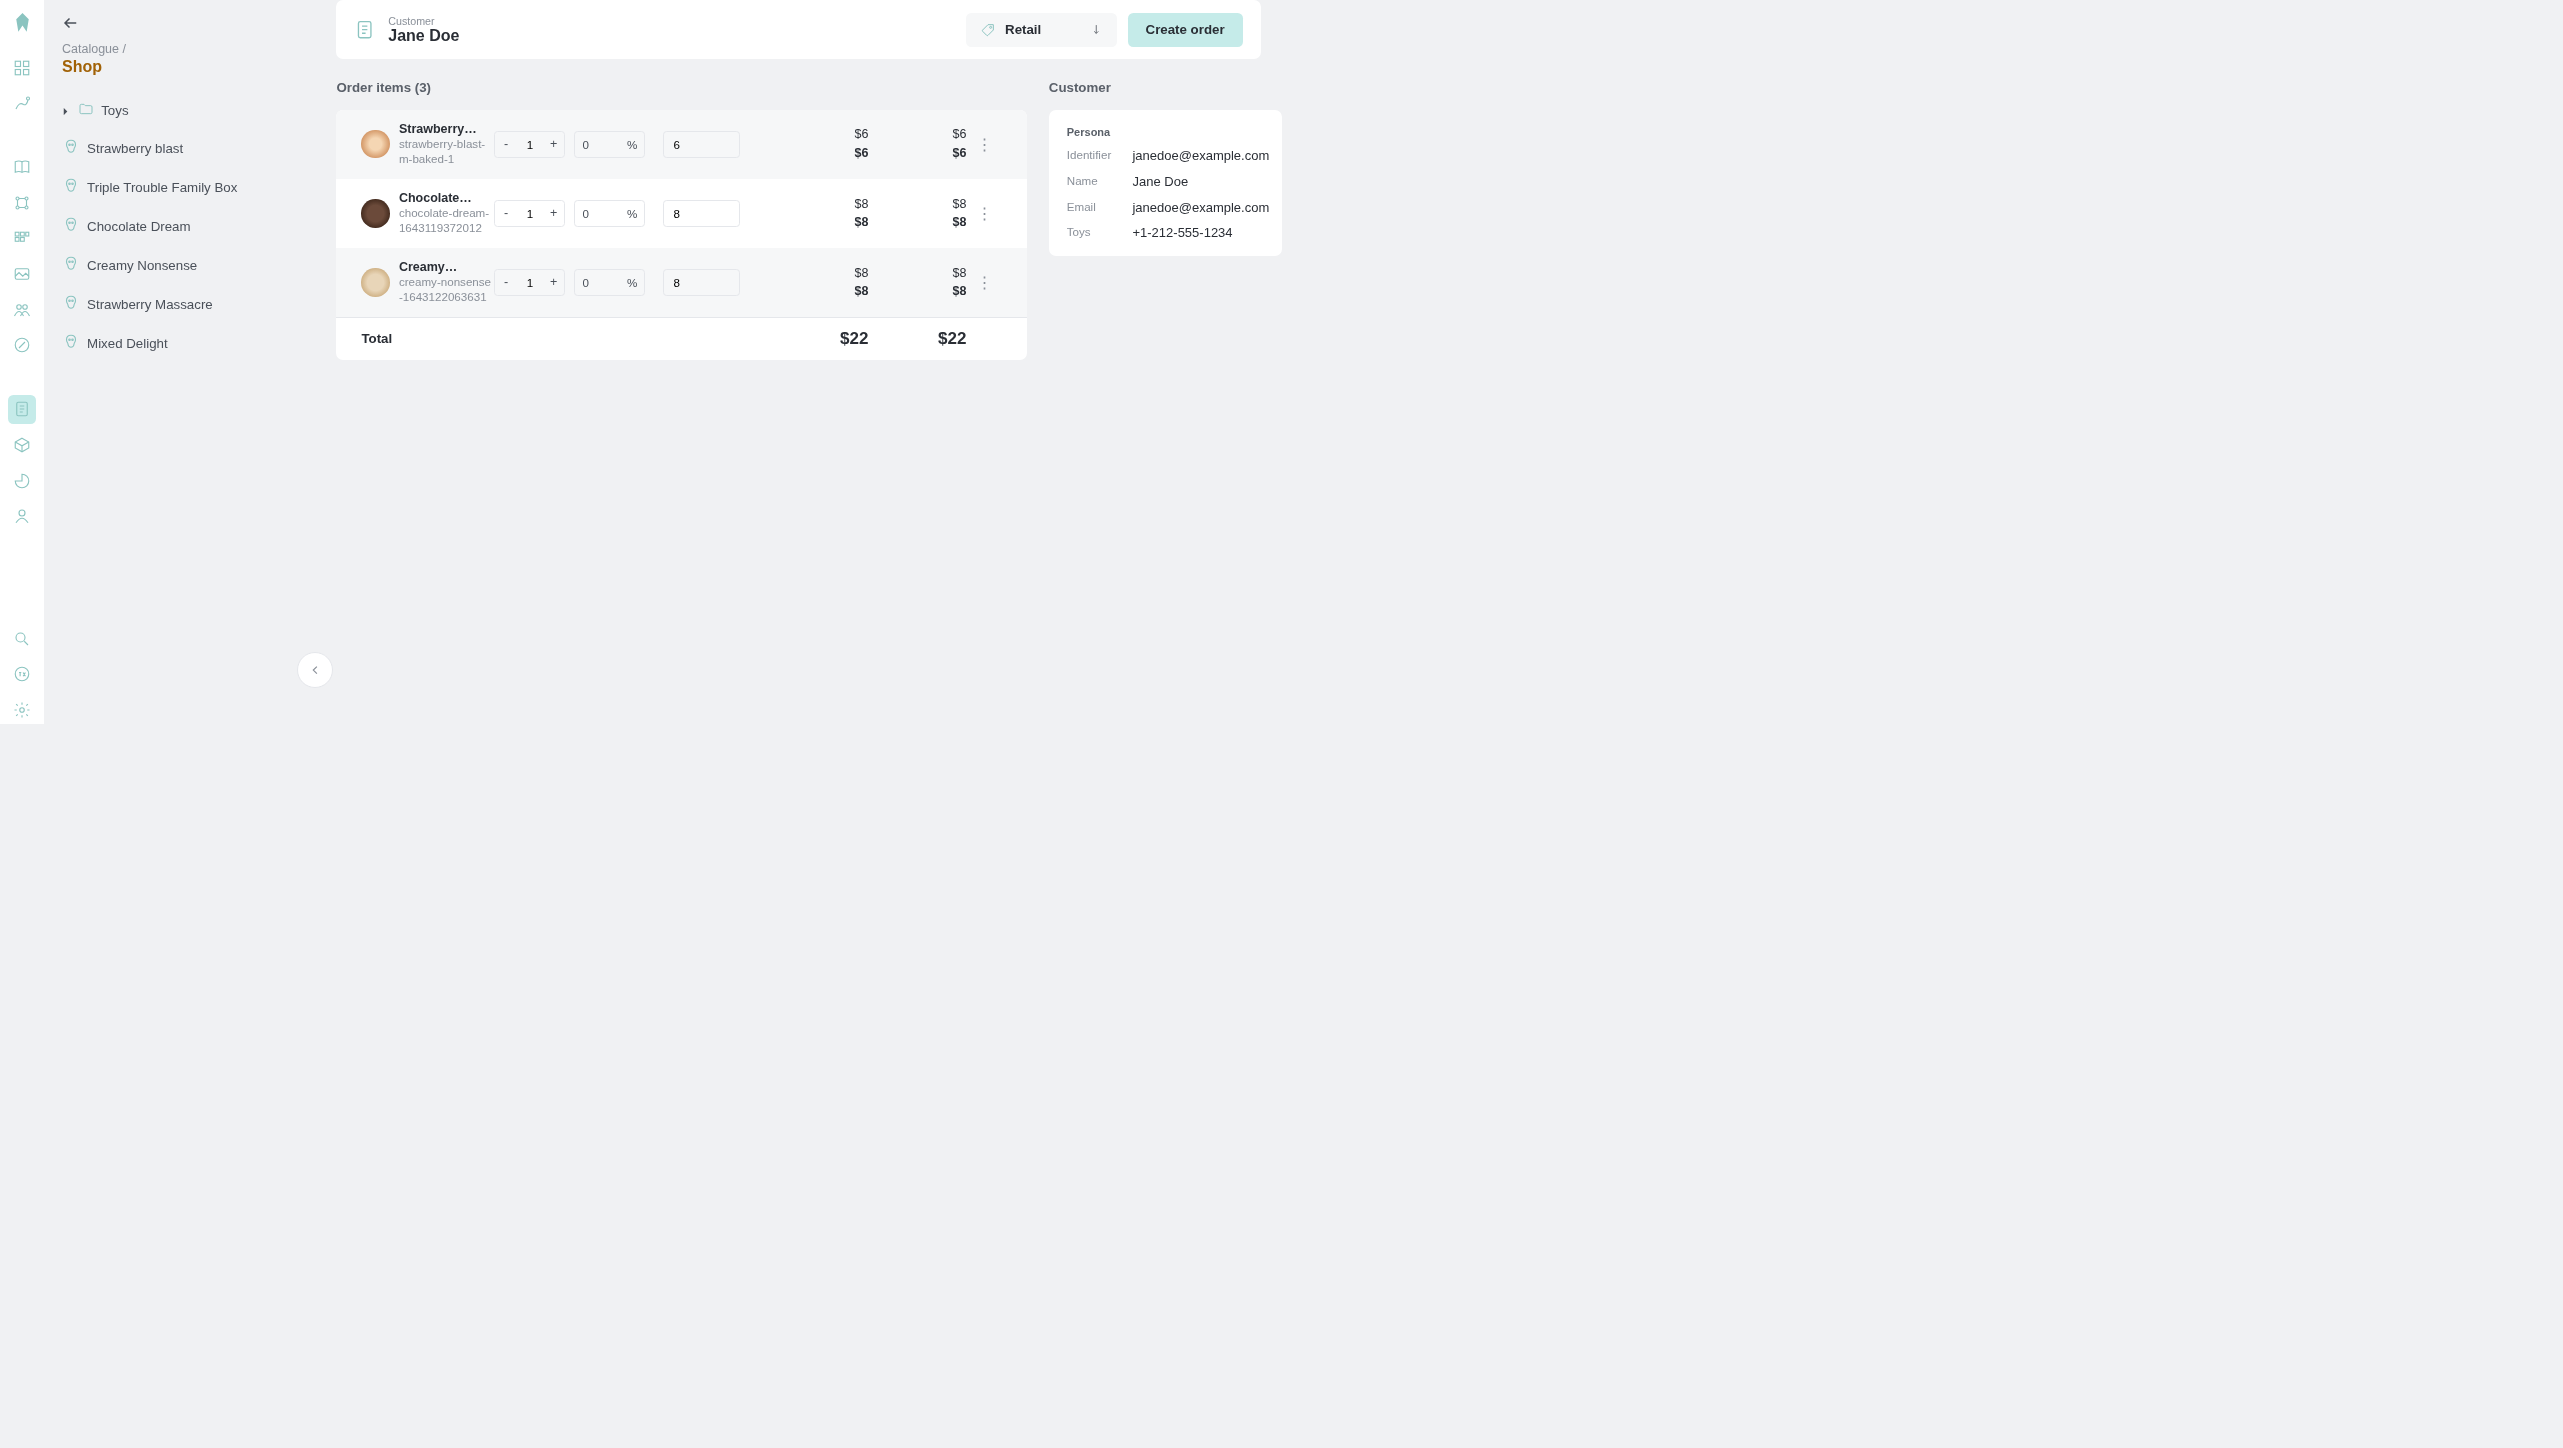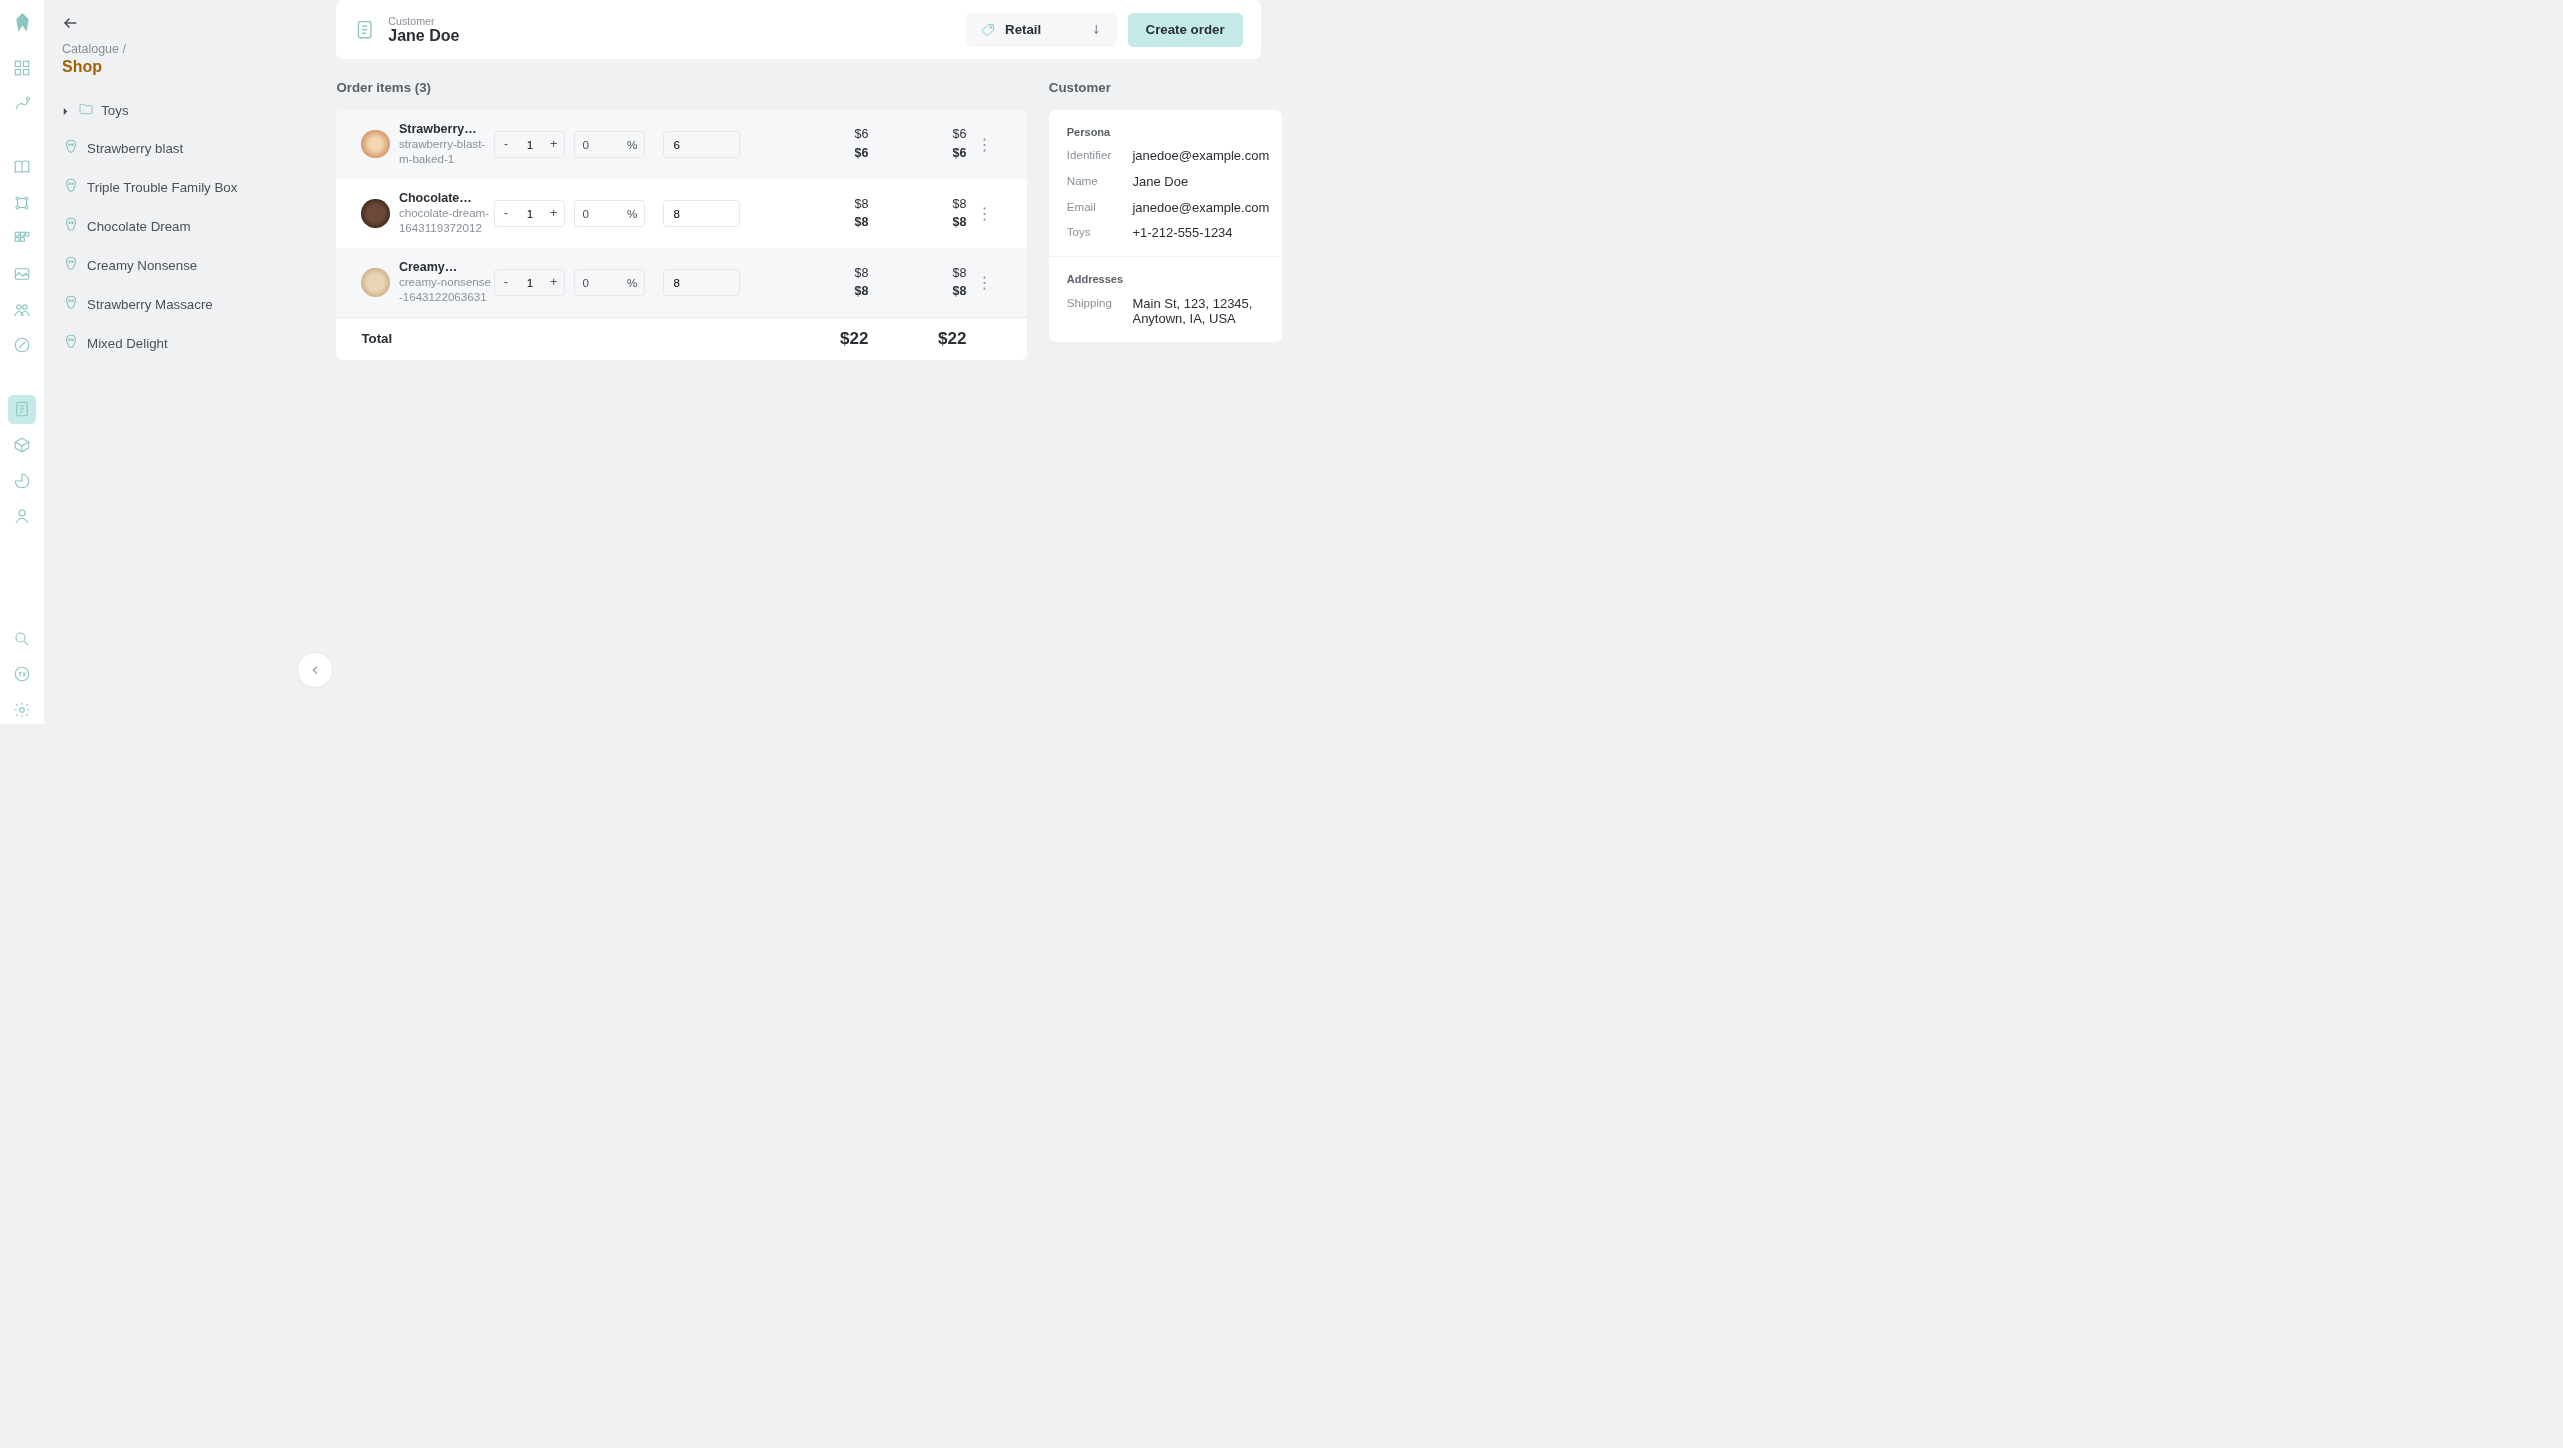--- a/index.html
+++ b/index.html
@@ -510,24 +510,17 @@
           </div>
           <div class="field-row">
             <div class="field-label">Email</div>
             <div class="field-value">janedoe@example.com</div>
           </div>
           <div class="field-row">
             <div class="field-label">Toys</div>
             <div class="field-value">+1-212-555-1234</div>
           </div>
         </div>
-        <div class="card-section">
-          <div class="sub-title">Addresses</div>
-          <div class="field-row">
-            <div class="field-label">Shipping</div>
-            <div class="field-value">Main St, 123, 12345, Anytown, IA, USA</div>
-          </div>
-        </div>
       </div>
     </div>
   </div>
 </div>
 
 
 </body></html>

